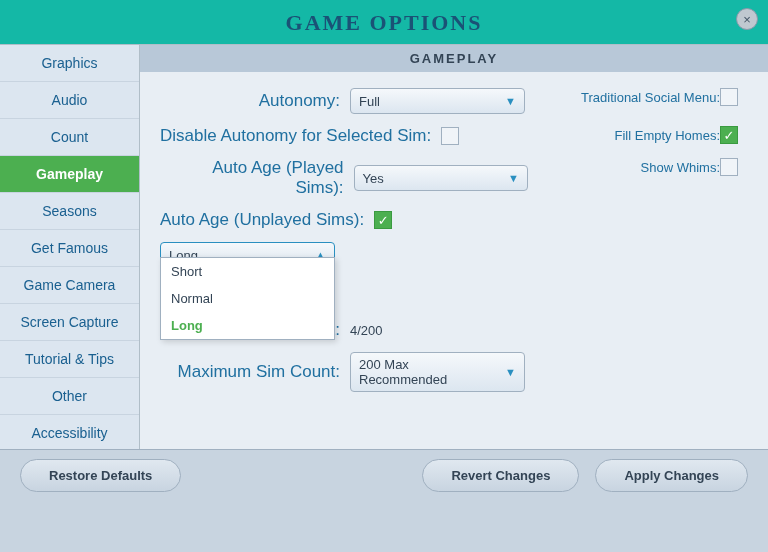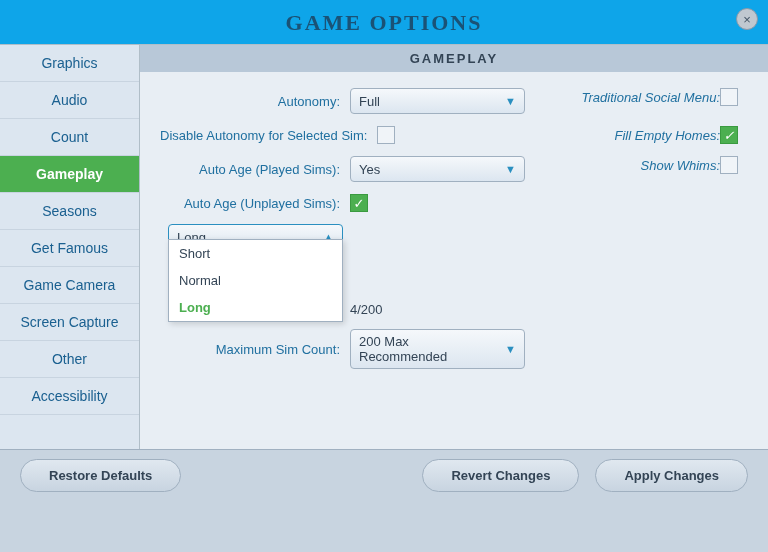--- a/index.html
+++ b/index.html
@@ -7,21 +7,21 @@
       font-family: Arial, sans-serif;
       background: #c8d4e0;
       width: 768px;
       height: 552px;
       overflow: hidden;
       position: relative;
     }
 
     
     .title-bar {
-      background: #0ea5e9;
+      background: #14b8a6;
       text-align: center;
       padding: 10px 0 8px;
       border-bottom: 1px solid #b0bec8;
       position: relative;
     }
     .title-bar h1 {
       font-family: Georgia, serif;
       font-size: 22px;
       color: #1a5276;
       letter-spacing: 2px;
@@ -91,21 +91,21 @@
       font-variant: small-caps;
       font-weight: bold;
     }
     .content-body {
       padding: 16px 20px;
       flex: 1;
       position: relative;
     }
     .setting-label {
       color: #2070a0;
-      font-size: 13px;
+      font-size: 17px;
       text-align: right;
       min-width: 190px;
       padding-right: 10px;
     }
     .setting-right-label {
       color: #2070a0;
       font-size: 13px;
       text-align: right;
     }
 
@@ -144,21 +144,20 @@
     }
     .checkbox.checked {
       background: #4caf50;
       border-color: #3a9a40;
       color: white;
     }
 
     
     .dropdown-open-container {
       position: relative;
-      margin-left: 8px;
     }
     .dropdown-menu {
       position: absolute;
       top: 15px;
       left: 0;
       background: white;
       border: 1px solid #a0b0c0;
       z-index: 100;
       width: 175px;
       box-shadow: 2px 2px 6px rgba(0,0,0,0.15);
@@ -204,21 +203,20 @@
       flex: 1;
       display: flex;
       align-items: center;
     }
     .right-col {
       width: 220px;
       display: flex;
       align-items: center;
       justify-content: flex-end;
       padding-right: 10px;
-      font-style: italic;
     }
   </style>
 </head>
 <body>
 
 <div class="title-bar">
   <h1>Game Options</h1>
   <div class="close-btn">×</div>
 </div>
 
@@ -226,20 +224,21 @@
 
   <div class="sidebar">
     <div class="sidebar-item">Graphics</div>
     <div class="sidebar-item">Audio</div>
     <div class="sidebar-item">Count</div>
     <div class="sidebar-item active">Gameplay</div>
     <div class="sidebar-item">Seasons</div>
     <div class="sidebar-item">Get Famous</div>
     <div class="sidebar-item">Game Camera</div>
     <div class="sidebar-item">Screen Capture</div>
+    <div class="sidebar-item">Tutorial &amp; Tips</div>
     <div class="sidebar-item">Other</div>
     <div class="sidebar-item">Accessibility</div>
   </div>
 
   <div class="content">
     <div class="content-header">Gameplay</div>
     <div class="content-body">
 
       <div class="row-pair">
         <div class="left-col">

